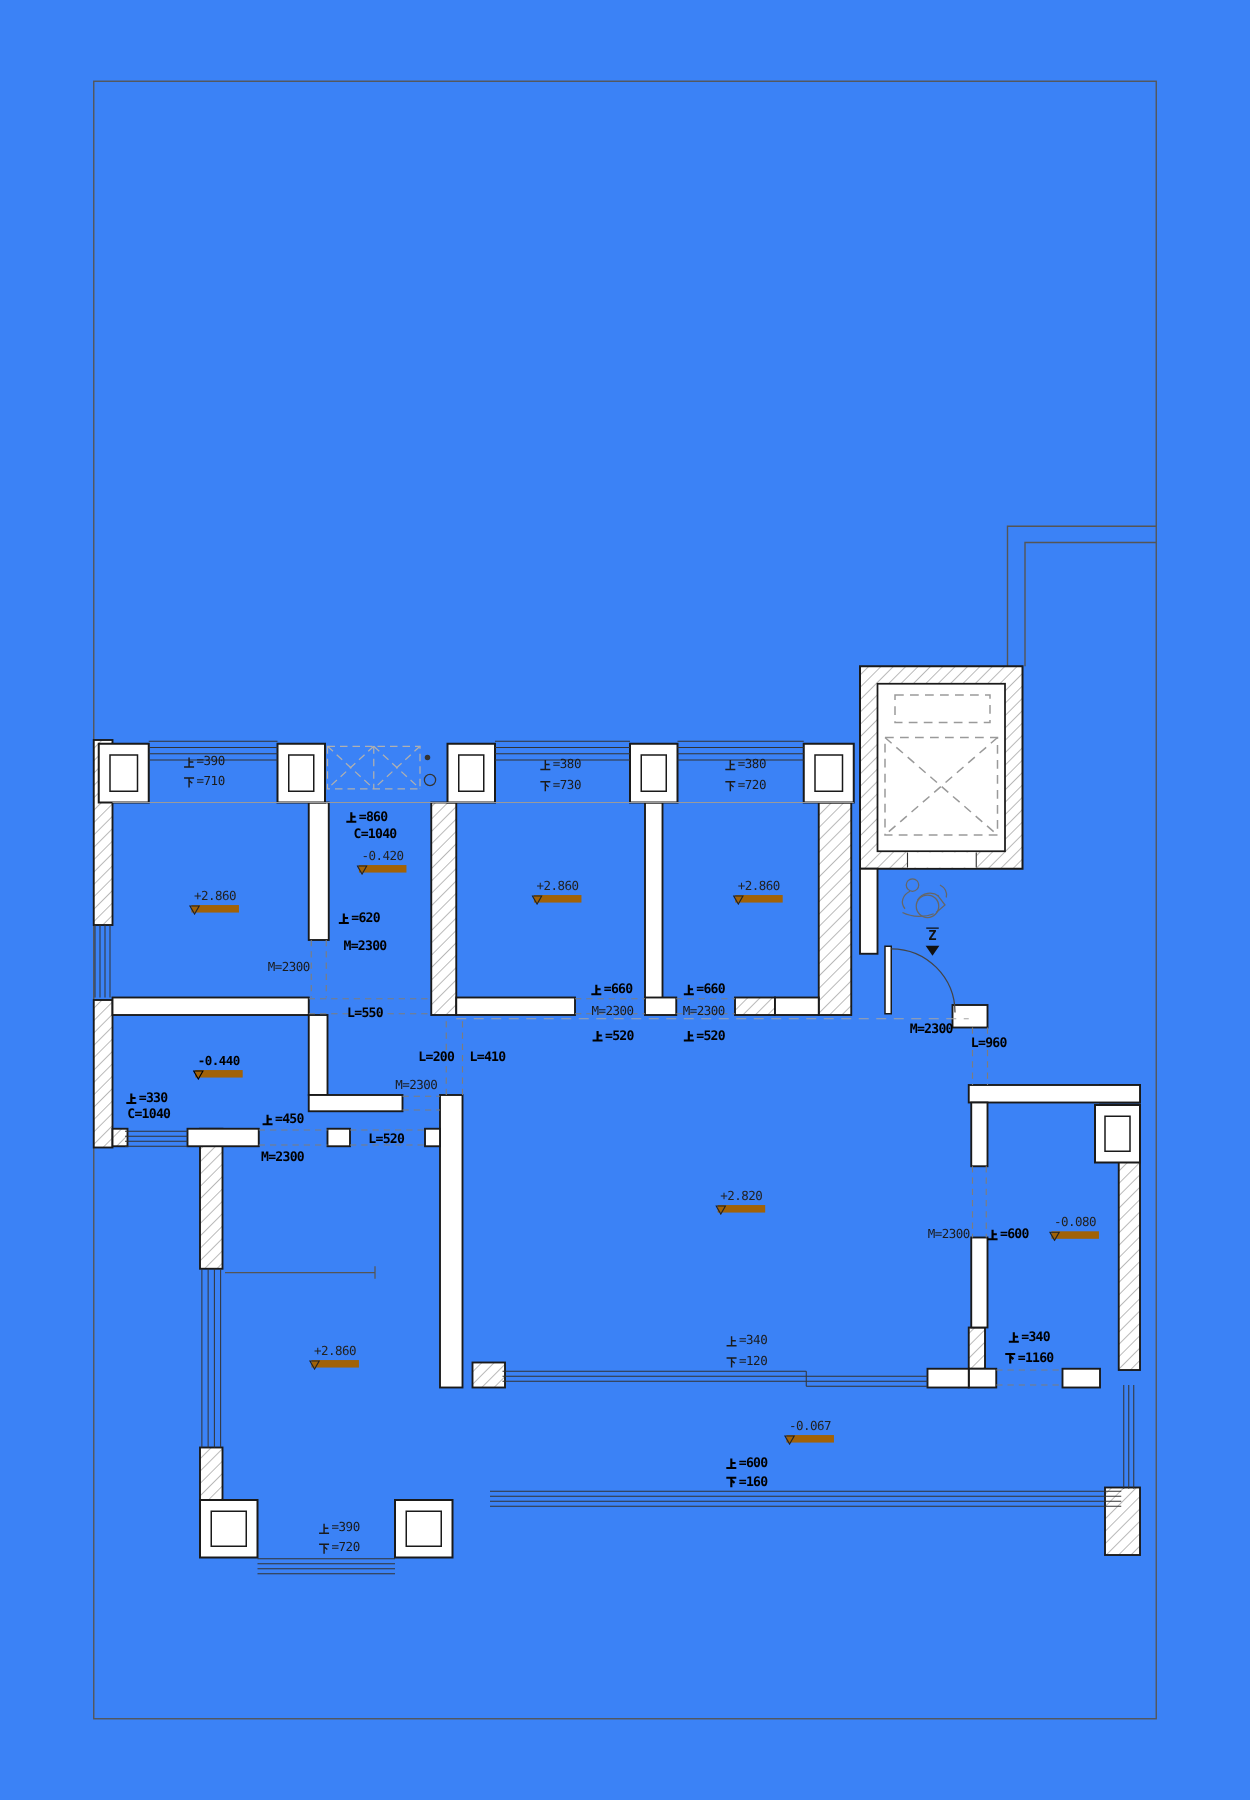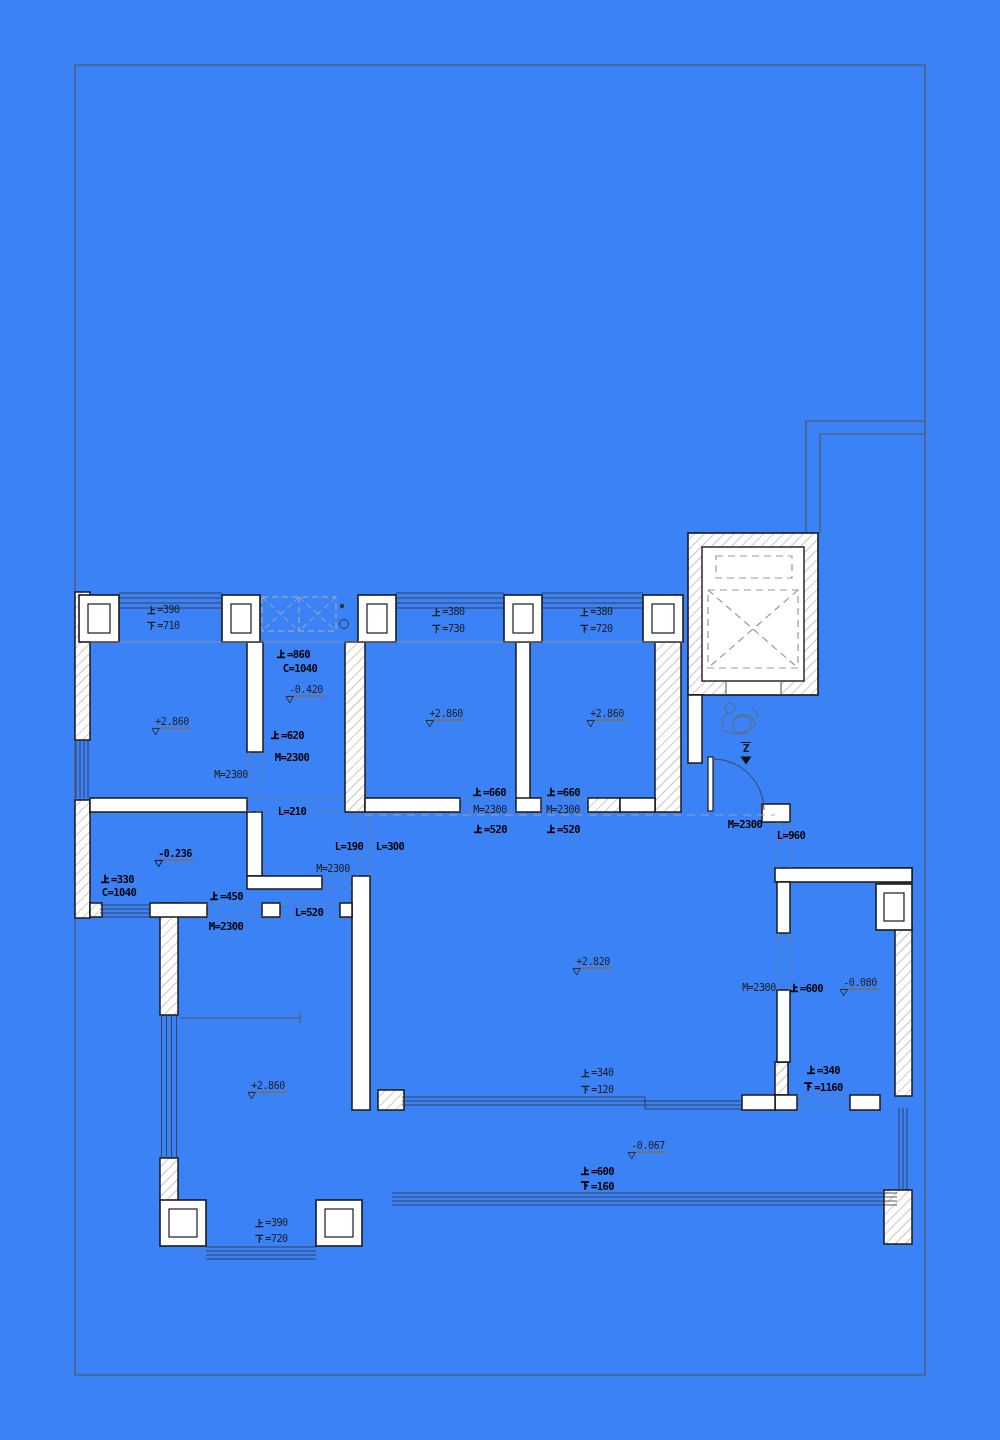--- a/index.html
+++ b/index.html
@@ -9,21 +9,21 @@
   svg.plan{position:absolute;left:0;top:0;}
 
   
   .lbl{position:absolute;transform:translate(-50%,-50%);font-size:10px;line-height:1;
        color:#1b1b1b;white-space:nowrap;letter-spacing:-0.4px;display:flex;align-items:center;}
   .lbl.b{font-weight:700;color:#000;font-size:10.5px;letter-spacing:-0.6px;}
   .cjk{width:10px;height:10px;display:inline-block;margin:0 1px 0 0;}
 
   
   .elev{position:absolute;transform:translate(-42%,-72%);font-size:10px;color:#222;
-        border-bottom:1px solid #a16207;padding:0 2px 1px 2px;white-space:nowrap;letter-spacing:-0.4px;text-align:right;}
+        border-bottom:6px solid #a16207;padding:0 2px 1px 2px;white-space:nowrap;letter-spacing:-0.4px;text-align:right;}
   .elev.b{font-weight:700;color:#000;}
   .elev .tri{position:absolute;left:-2px;top:100%;width:9px;height:8px;}
 
   
   .entry-mark{position:absolute;left:737px;top:742px;width:18px;display:flex;flex-direction:column;
               align-items:center;font-size:11px;font-weight:700;color:#111;}
   .entry-mark .zt{border-top:1.5px solid #111;padding:0 2px;line-height:1.1;}
   .entry-mark svg{margin-top:1px;}
 </style>
 </head>
@@ -210,37 +210,37 @@
         </svg>=720</div>
       <div class="lbl b" style="left: 293px; top: 654px;"><svg class="cjk" viewBox="0 0 10 10">
           <path d="M5 1 V8.6 M5 4.6 H8.4 M1 8.6 H9" stroke="currentColor" stroke-width="1.7" fill="none"></path>
         </svg>=860</div>
       <div class="lbl b" style="left: 300px; top: 668px;">C=1040</div>
       <div class="lbl b" style="left: 287px; top: 735px;"><svg class="cjk" viewBox="0 0 10 10">
           <path d="M5 1 V8.6 M5 4.6 H8.4 M1 8.6 H9" stroke="currentColor" stroke-width="1.7" fill="none"></path>
         </svg>=620</div>
       <div class="lbl b" style="left: 292px; top: 757px;">M=2300</div>
       <div class="lbl" style="left: 231px; top: 775px;">M=2300</div>
-      <div class="lbl b" style="left: 292px; top: 811px;">L=210</div>
+      <div class="lbl b" style="left: 292px; top: 811px;">L=550</div>
       <div class="lbl b" style="left: 489px; top: 792px;"><svg class="cjk" viewBox="0 0 10 10">
           <path d="M5 1 V8.6 M5 4.6 H8.4 M1 8.6 H9" stroke="currentColor" stroke-width="1.7" fill="none"></path>
         </svg>=660</div>
       <div class="lbl" style="left: 490px; top: 810px;">M=2300</div>
       <div class="lbl b" style="left: 490px; top: 829px;"><svg class="cjk" viewBox="0 0 10 10">
           <path d="M5 1 V8.6 M5 4.6 H8.4 M1 8.6 H9" stroke="currentColor" stroke-width="1.7" fill="none"></path>
         </svg>=520</div>
       <div class="lbl b" style="left: 563px; top: 792px;"><svg class="cjk" viewBox="0 0 10 10">
           <path d="M5 1 V8.6 M5 4.6 H8.4 M1 8.6 H9" stroke="currentColor" stroke-width="1.7" fill="none"></path>
         </svg>=660</div>
       <div class="lbl" style="left: 563px; top: 810px;">M=2300</div>
       <div class="lbl b" style="left: 563px; top: 829px;"><svg class="cjk" viewBox="0 0 10 10">
           <path d="M5 1 V8.6 M5 4.6 H8.4 M1 8.6 H9" stroke="currentColor" stroke-width="1.7" fill="none"></path>
         </svg>=520</div>
-      <div class="lbl b" style="left: 349px; top: 846px;">L=190</div>
-      <div class="lbl b" style="left: 390px; top: 846px;">L=300</div>
+      <div class="lbl b" style="left: 349px; top: 846px;">L=200</div>
+      <div class="lbl b" style="left: 390px; top: 846px;">L=410</div>
       <div class="lbl" style="left: 333px; top: 869px;">M=2300</div>
       <div class="lbl b" style="left: 117px; top: 879px;"><svg class="cjk" viewBox="0 0 10 10">
           <path d="M5 1 V8.6 M5 4.6 H8.4 M1 8.6 H9" stroke="currentColor" stroke-width="1.7" fill="none"></path>
         </svg>=330</div>
       <div class="lbl b" style="left: 119px; top: 892px;">C=1040</div>
       <div class="lbl b" style="left: 226px; top: 896px; text-align: center;"><svg class="cjk" viewBox="0 0 10 10">
           <path d="M5 1 V8.6 M5 4.6 H8.4 M1 8.6 H9" stroke="currentColor" stroke-width="1.7" fill="none"></path>
         </svg>=450</div>
       <div class="lbl b" style="left: 309px; top: 912px;">L=520</div>
       <div class="lbl b" style="left: 226px; top: 926px;">M=2300</div>
@@ -279,21 +279,21 @@
         </svg></div>
       <div class="elev" style="left: 443px; top: 717px;"><span class="etxt">+2.860</span><svg class="tri" viewBox="0 0 9 8">
           <path d="M0.8 0.8 H8.2 L4.5 7.2 Z" fill="none" stroke="currentColor" stroke-width="0.9"></path>
         </svg></div>
       <div class="elev" style="left: 604px; top: 717px;"><span class="etxt">+2.860</span><svg class="tri" viewBox="0 0 9 8">
           <path d="M0.8 0.8 H8.2 L4.5 7.2 Z" fill="none" stroke="currentColor" stroke-width="0.9"></path>
         </svg></div>
       <div class="elev" style="left: 303px; top: 693px;"><span class="etxt">-0.420</span><svg class="tri" viewBox="0 0 9 8">
           <path d="M0.8 0.8 H8.2 L4.5 7.2 Z" fill="none" stroke="currentColor" stroke-width="0.9"></path>
         </svg></div>
-      <div class="elev b" style="left: 172px; top: 857px;"><span class="etxt">-0.236</span><svg class="tri" viewBox="0 0 9 8">
+      <div class="elev b" style="left: 172px; top: 857px;"><span class="etxt">-0.440</span><svg class="tri" viewBox="0 0 9 8">
           <path d="M0.8 0.8 H8.2 L4.5 7.2 Z" fill="none" stroke="currentColor" stroke-width="0.9"></path>
         </svg></div>
       <div class="elev" style="left: 590px; top: 965px;"><span class="etxt">+2.820</span><svg class="tri" viewBox="0 0 9 8">
           <path d="M0.8 0.8 H8.2 L4.5 7.2 Z" fill="none" stroke="currentColor" stroke-width="0.9"></path>
         </svg></div>
       <div class="elev" style="left: 857px; top: 986px;"><span class="etxt">-0.080</span><svg class="tri" viewBox="0 0 9 8">
           <path d="M0.8 0.8 H8.2 L4.5 7.2 Z" fill="none" stroke="currentColor" stroke-width="0.9"></path>
         </svg></div>
       <div class="elev" style="left: 265px; top: 1089px;"><span class="etxt">+2.860</span><svg class="tri" viewBox="0 0 9 8">
           <path d="M0.8 0.8 H8.2 L4.5 7.2 Z" fill="none" stroke="currentColor" stroke-width="0.9"></path>

